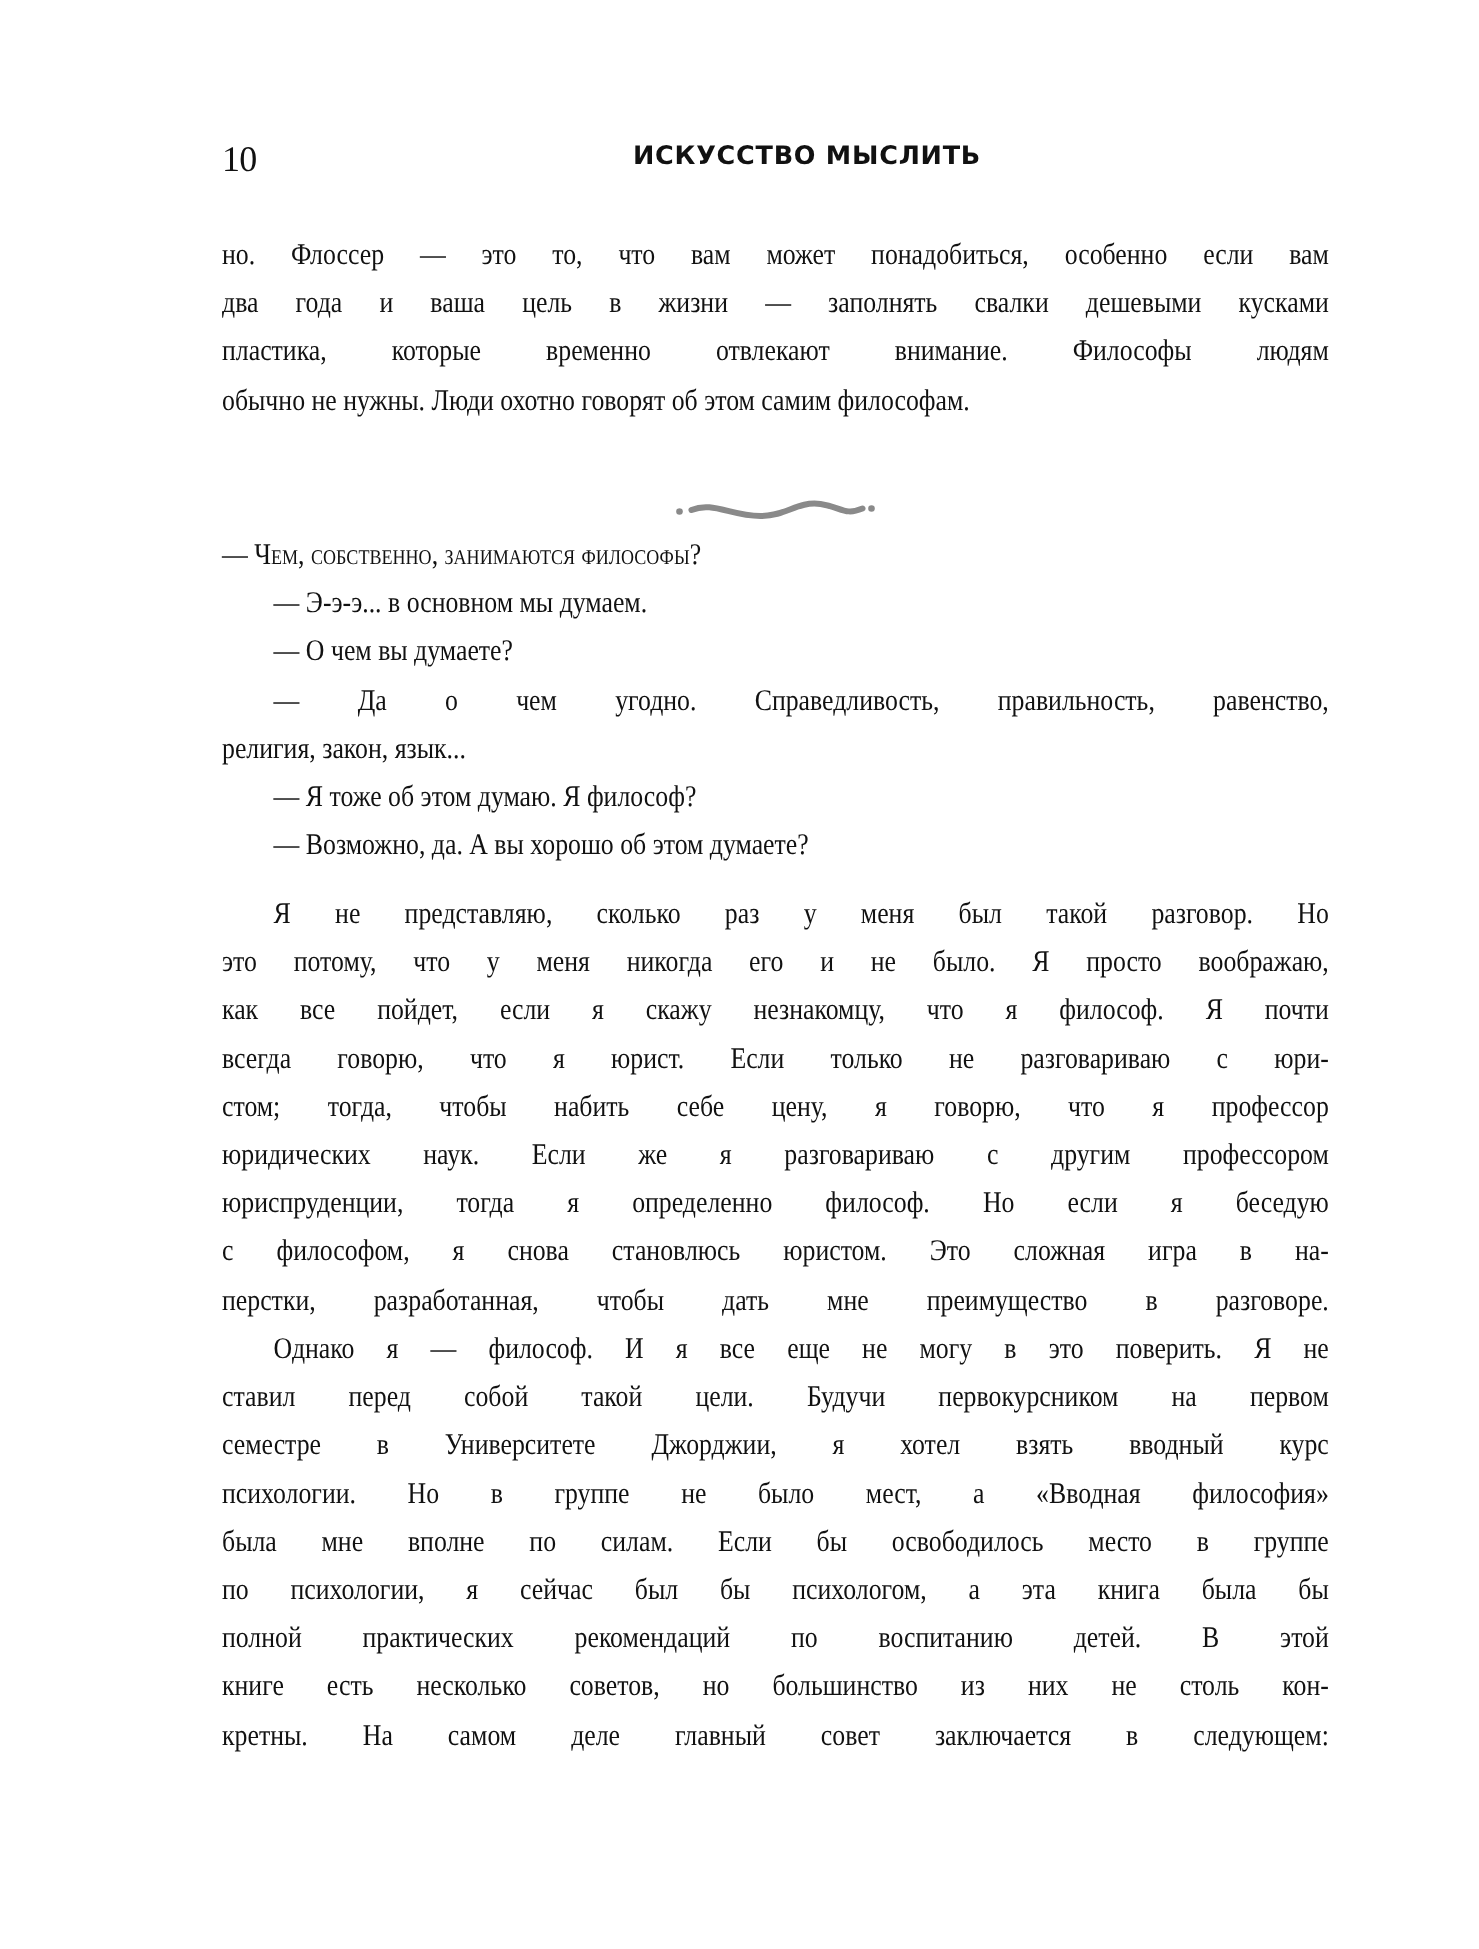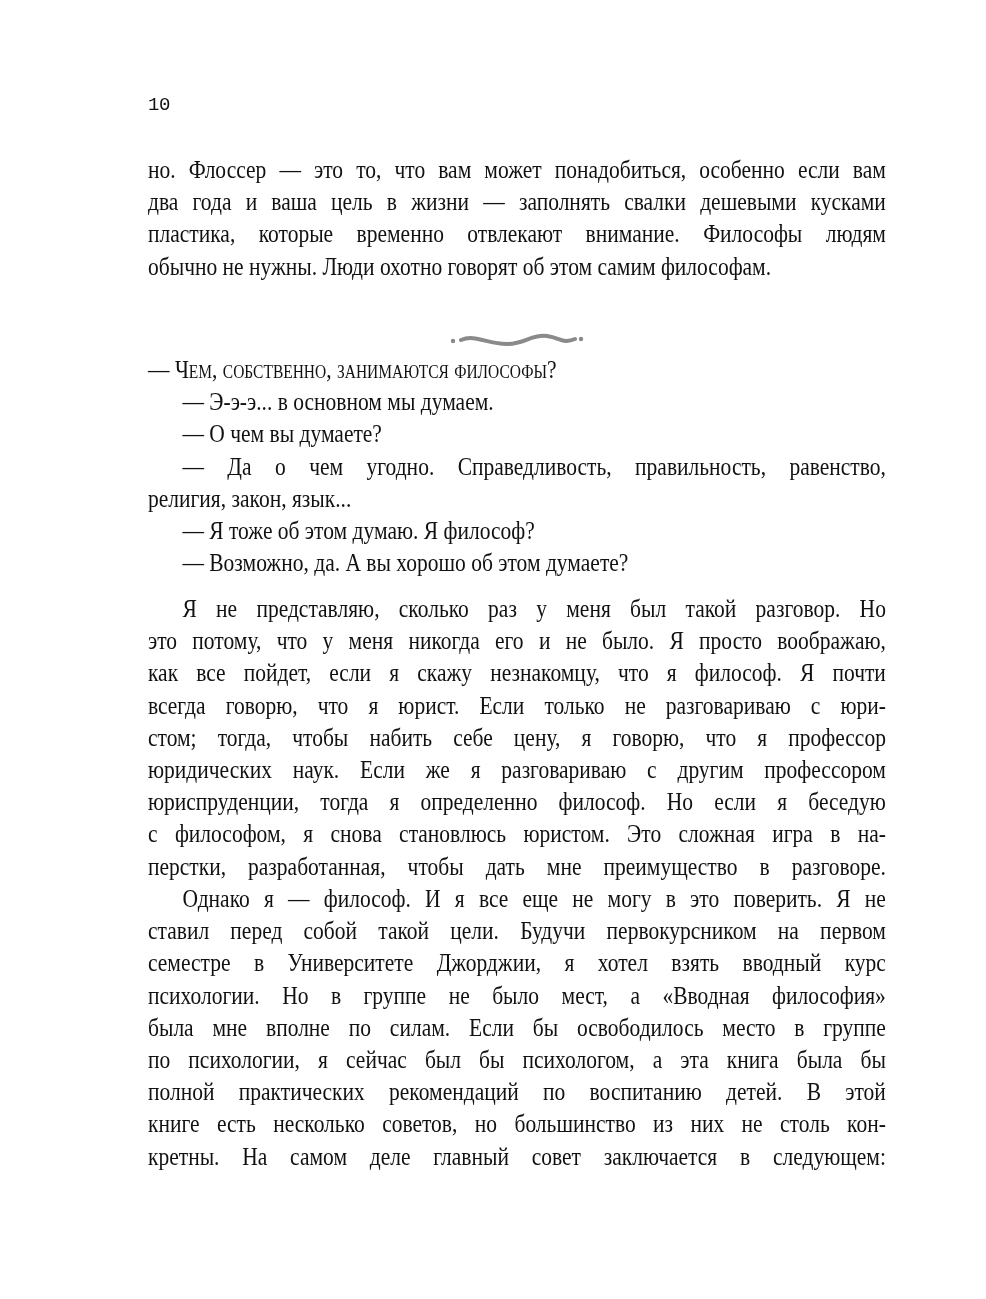--- a/index.html
+++ b/index.html
@@ -1,35 +1,36 @@
 <!DOCTYPE html>
 <html><head>
 <meta charset="utf-8">
 <style>
   html, body { margin: 0; padding: 0; background: #ffffff; }
   body { width: 986px; height: 1299px; position: relative; overflow: hidden; }
   .page { position: absolute; left: 0; top: 0; width: 986px; height: 1299px; background: #fff; color: #111; }
   .header { position: absolute; top: 94px; left: 148px; width: 740px; height: 30px; }
-  .page-num { position: absolute; left: 0; top: 0; font-family: Liberation Mono, monospace; font-size: 19px; color: #111; letter-spacing: -0.5px; }
+  .page-num { position: absolute; left: 0; top: 0; font-family: Liberation Serif, serif; font-size: 24px; color: #111; letter-spacing: -0.5px; }
   .running-title { position: absolute; left: 0; right: 0; text-align: center; top: 0; font-family: "DejaVu Sans", sans-serif; font-weight: bold; font-size: 17px; letter-spacing: 0.5px; color: #111; padding-left: 40px; }
-  .text-block { position: absolute; left: 148px; width: 738px; font-family: "Liberation Serif", serif; font-size: 25px; color: #111; }
+  .text-block { position: absolute; left: 148px; width: 738px; font-family: "Liberation Serif", serif; font-size: 20px; color: #111; }
   .line { height: 32.2px; line-height: 32.2px; white-space: nowrap; text-align: justify; text-align-last: justify; transform: scaleX(0.86); transform-origin: left center; width: 858px; }
   .line.last { text-align-last: left; }
   .line.indent { padding-left: 40px; box-sizing: border-box; }
   .line.nojust { text-align: left; text-align-last: left; }
   .smallcaps { font-variant: small-caps; }
   .divider { position: absolute; left: 447px; top: 332px; width: 140px; height: 22px; }
 </style>
 </head>
 <body>
 
 <div class="page">
 
   <div class="header">
     <span class="page-num">10</span>
+    <span class="running-title">ИСКУССТВО МЫСЛИТЬ</span>
   </div>
 
   <div class="text-block" style="top:154px;">
     <div class="line">но. Флоссер — это то, что вам может понадобиться, особенно если вам</div>
     <div class="line">два года и ваша цель в жизни — заполнять свалки дешевыми кусками</div>
     <div class="line">пластика, которые временно отвлекают внимание. Философы людям</div>
     <div class="line last">обычно не нужны. Люди охотно говорят об этом самим философам.</div>
   </div>
 
   <svg class="divider" viewBox="0 0 140 22">

